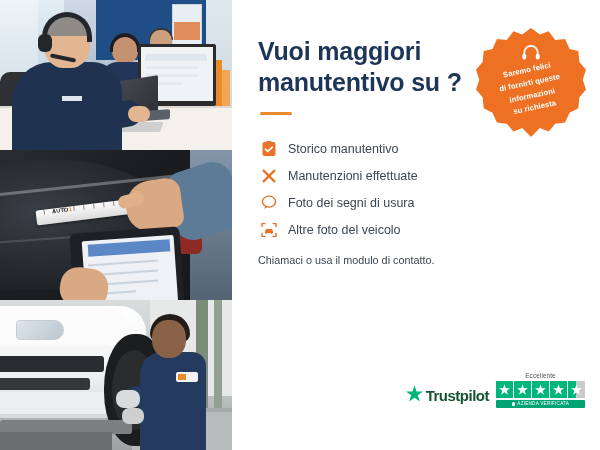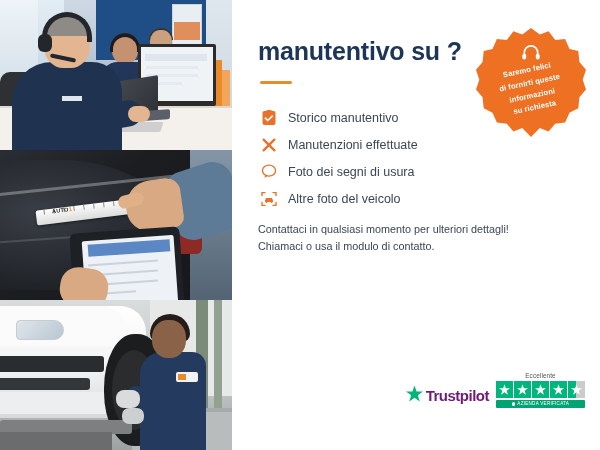--- a/index.html
+++ b/index.html
@@ -136,21 +136,21 @@
   .fico { width:22px; height:20px; display:flex; align-items:center; justify-content:center; flex:none; }
   .flabel { font-size:12.5px; color:#3a4654; margin-left:8px; }
 
   
   .phone { margin-top:20px; font-size:14.5px; font-weight:bold; color:#1d3557; letter-spacing:-.15px; }
   .sub { margin-top:9px; font-size:10.8px; color:#3a4654; line-height:1.62; }
 
   
   .tp { position:absolute; right:15px; bottom:42px; display:flex; align-items:flex-end; gap:7px; }
   .tp-logo { display:flex; align-items:center; gap:3px; padding-bottom:2px; }
-  .tp-word { font-size:15px; font-weight:bold; color:#701a75; letter-spacing:-.5px; }
+  .tp-word { font-size:15px; font-weight:bold; color:#14532d; letter-spacing:-.5px; }
   .tp-right { display:flex; flex-direction:column; align-items:center; }
   .tp-ecc { font-size:6.4px; color:#4e5a52; margin-bottom:2px; letter-spacing:.1px; }
   .tp-stars { display:flex; gap:1px; }
   .star-box { width:17px; height:17px; background:#00b67a; display:flex; align-items:center; justify-content:center; }
   .star-box.half { background:linear-gradient(90deg,#00b67a 50%,#c8cdcb 50%); }
   .tp-ver { margin-top:2px; background:#00a372; color:#fff; font-size:4.6px; padding:1.6px 4px;
      border-radius:1px; display:flex; align-items:center; gap:2px; letter-spacing:.25px; width:100%; justify-content:center; }
   .tp-ver .dot { width:3.5px; height:3.5px; background:#fff; border-radius:50%; flex:none; }
 </style>
 </head>
@@ -260,20 +260,21 @@
       <div class="m-head"></div>
       <div class="m-arm"></div>
       <div class="m-glove"></div>
       <div class="m-glove2"></div>
     </div>
   </div>
 
   <div class="content">
 
     <div class="heading">
+      <div>Vuoi maggiori</div>
       <div>manutentivo su ?</div>
     </div>
     <div class="rule"></div>
 
     <div class="badge">
       <div class="burst"></div>
       <span class="bicon">
         <svg width="20" height="17" viewBox="0 0 24 20" fill="none">
           <path d="M4 13V10a8 8 0 0116 0v3" stroke="#ffffff" stroke-width="2.1" stroke-linecap="round"></path>
           <rect x="1.6" y="11.5" width="4.6" height="7" rx="2.1" fill="#ffffff"></rect>
@@ -337,21 +338,20 @@
             <circle cx="5.4" cy="11" r="0.9" fill="#e9722b"></circle>
             <circle cx="10.6" cy="11" r="0.9" fill="#e9722b"></circle>
           </svg>
         </span>
         <span class="flabel">Altre foto del veicolo</span>
       </div>
 
     </div>
 
     <div class="sub">
-      <div>Contattaci in qualsiasi momento per ulteriori dettagli!</div>
       <div>Chiamaci o usa il modulo di contatto.</div>
     </div>
 
     <div class="tp">
       <div class="tp-logo">
         <span>
           <svg width="17" height="17" viewBox="0 0 20 19">
             <path d="M10 0l2.45 7.25H20l-6.1 4.45 2.33 7.3L10 14.5 3.77 19l2.33-7.3L0 7.25h7.55z" fill="#00b67a"></path>
           </svg>
         </span>

